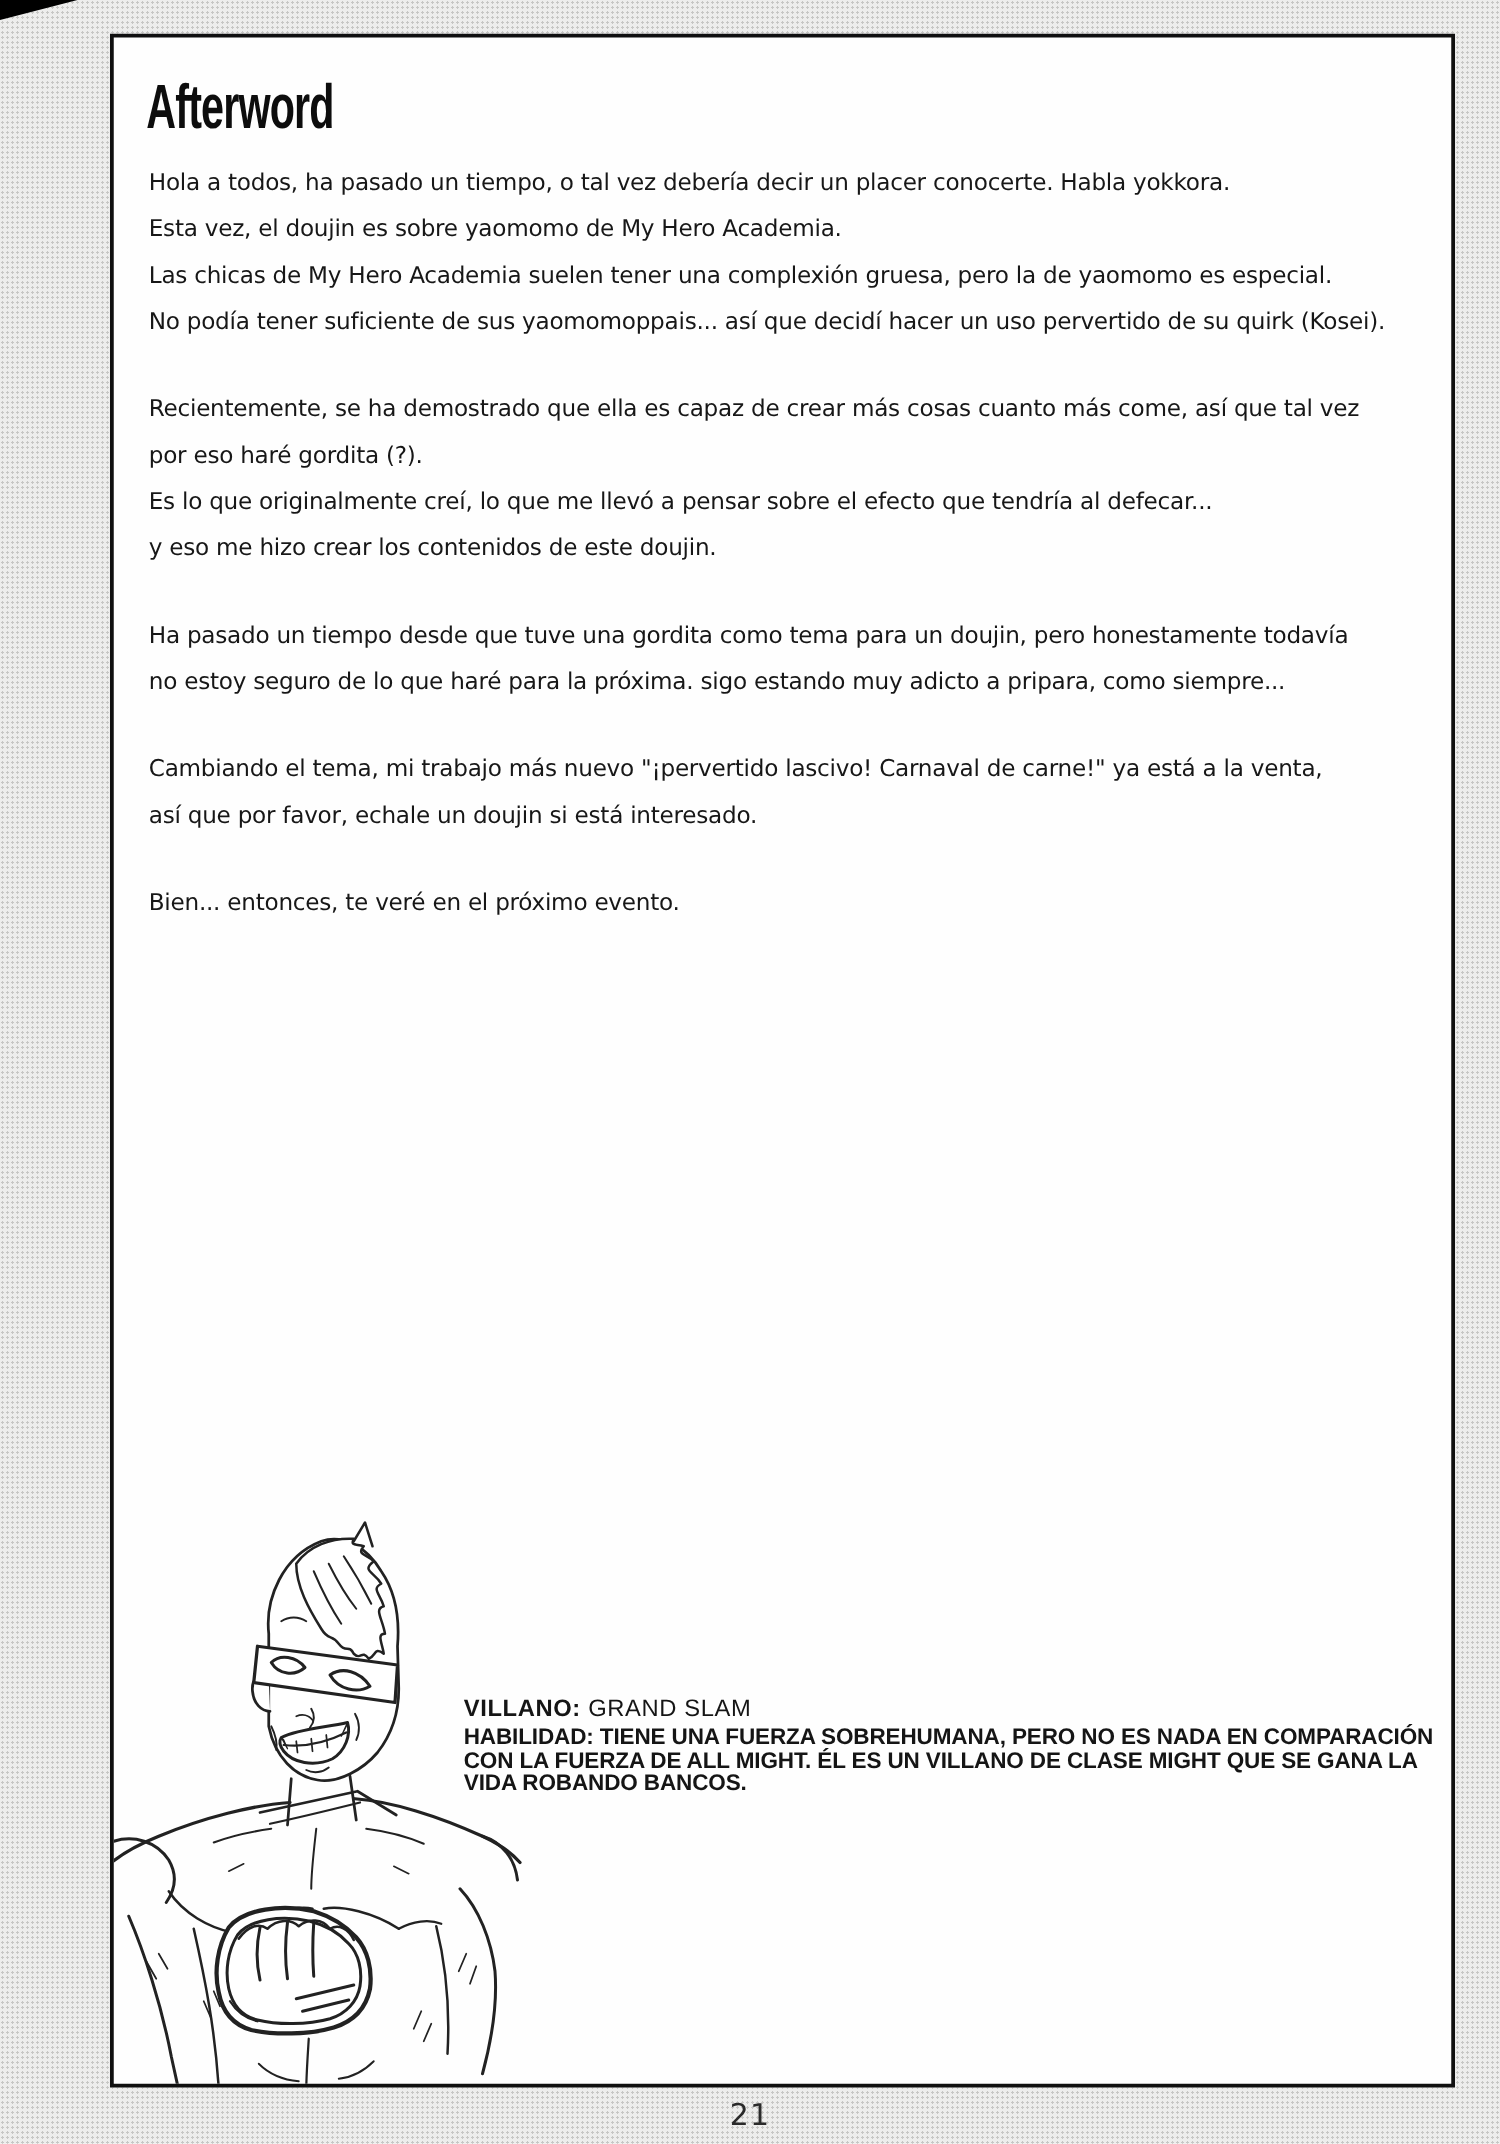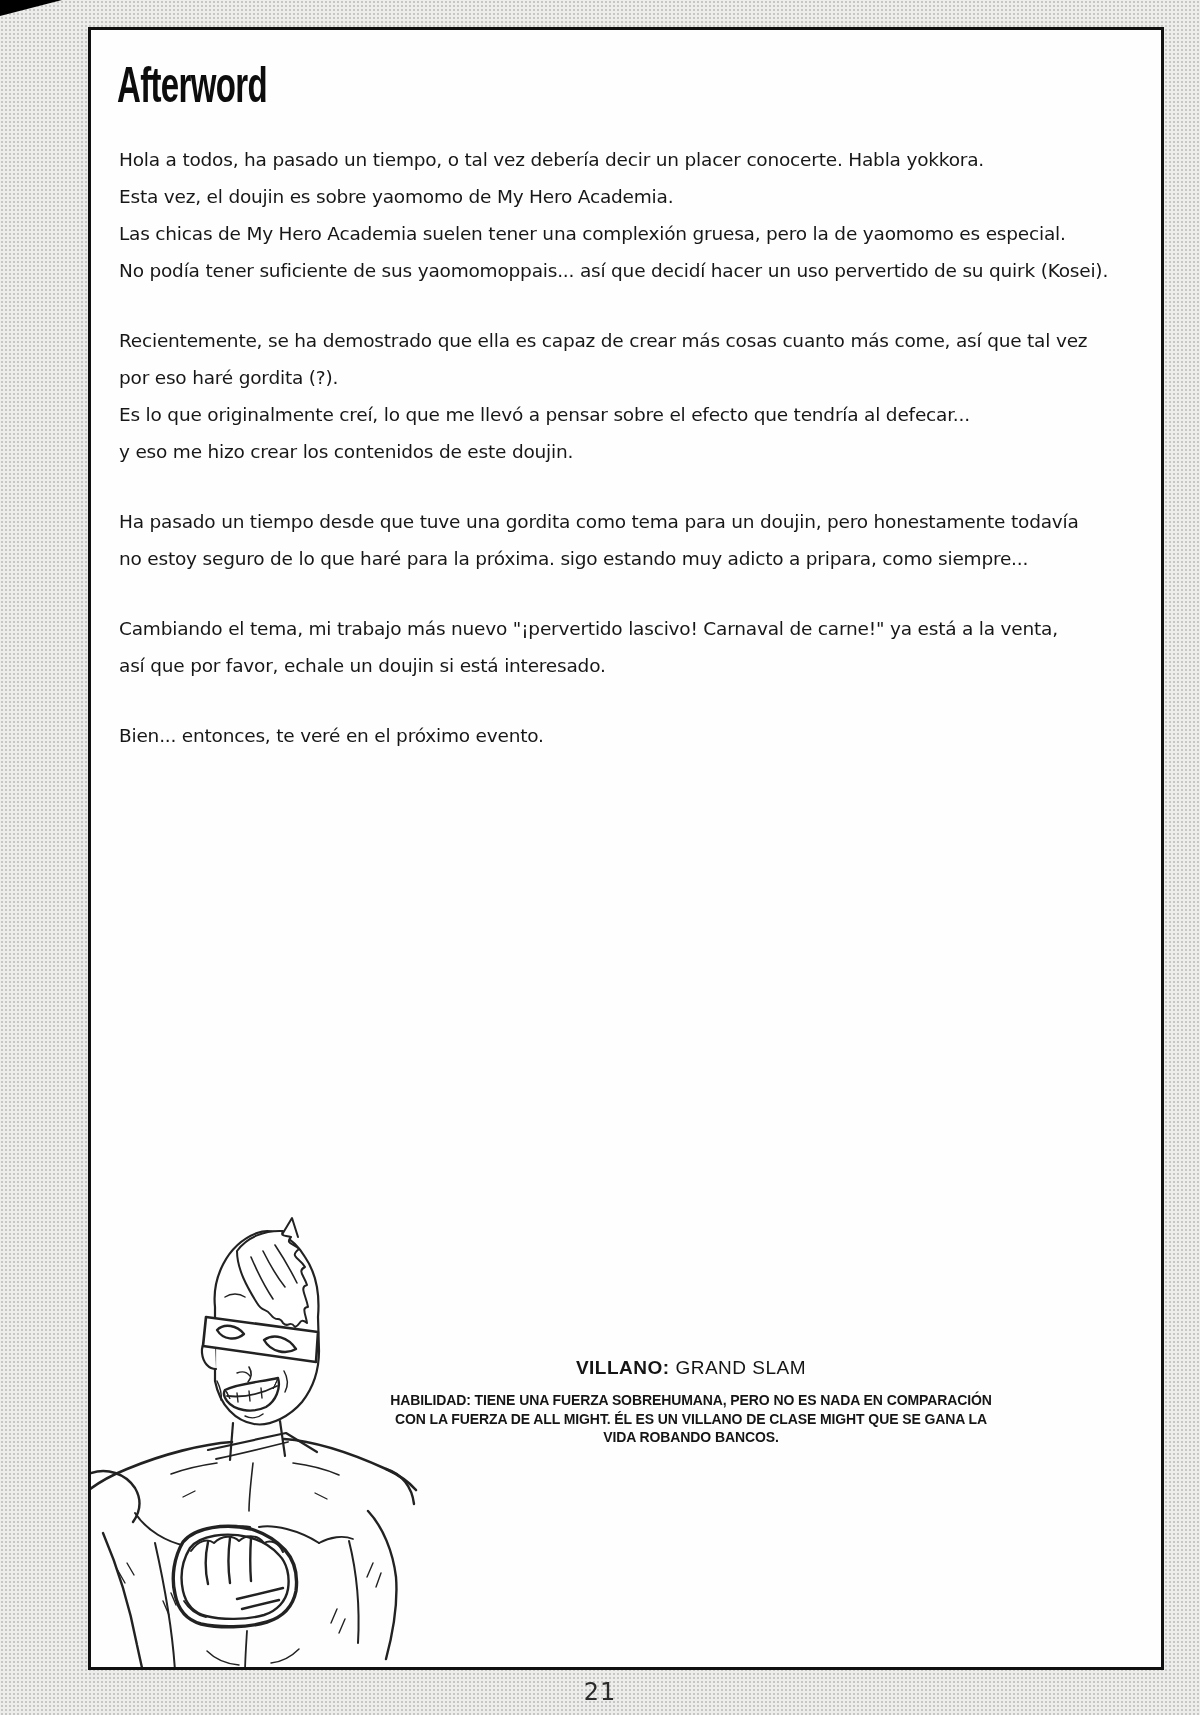--- a/index.html
+++ b/index.html
@@ -24,33 +24,33 @@
     position:absolute;left:26px;top:26px;margin:0;
     font-family:"Liberation Sans",sans-serif;
     font-size:50px;font-weight:900;letter-spacing:-1px;color:#0d0d0d;
     transform:scaleX(0.66);transform-origin:left top;
     white-space:nowrap;
   }
   .body-text{
     position:absolute;left:28px;top:94px;width:1012px;
     font-size:18.5px;line-height:37px;letter-spacing:-0.2px;color:#171717;
   }
-  .para{margin:17px 0 33px 0;}
+  .para{margin:4px 0 33px 0;}
   .tline{display:block;white-space:nowrap;}
   .villain-card{
     position:absolute;left:280px;top:1326px;width:640px;
-    font-family:"Liberation Sans",sans-serif;color:#151515;text-align:center;
+    font-family:"Liberation Sans",sans-serif;color:#151515;
   }
   .villain-name-line{
     font-size:19px;line-height:24px;letter-spacing:0.5px;white-space:nowrap;
   }
   .villain-label{font-weight:700;}
   .villain-name{font-weight:400;}
   .ability{
-    margin-top:11px;font-size:14px;font-weight:700;line-height:18.5px;
+    font-size:18px;font-weight:700;line-height:18.5px;
     letter-spacing:-0.1px;
   }
   .illustration{
     position:absolute;left:-4px;top:1181px;width:332px;height:462px;
   }
   .page-number{
     position:absolute;left:0;top:1678px;width:1200px;text-align:center;
     font-size:24px;color:#2a2a2a;letter-spacing:1px;
   }
 </style>

